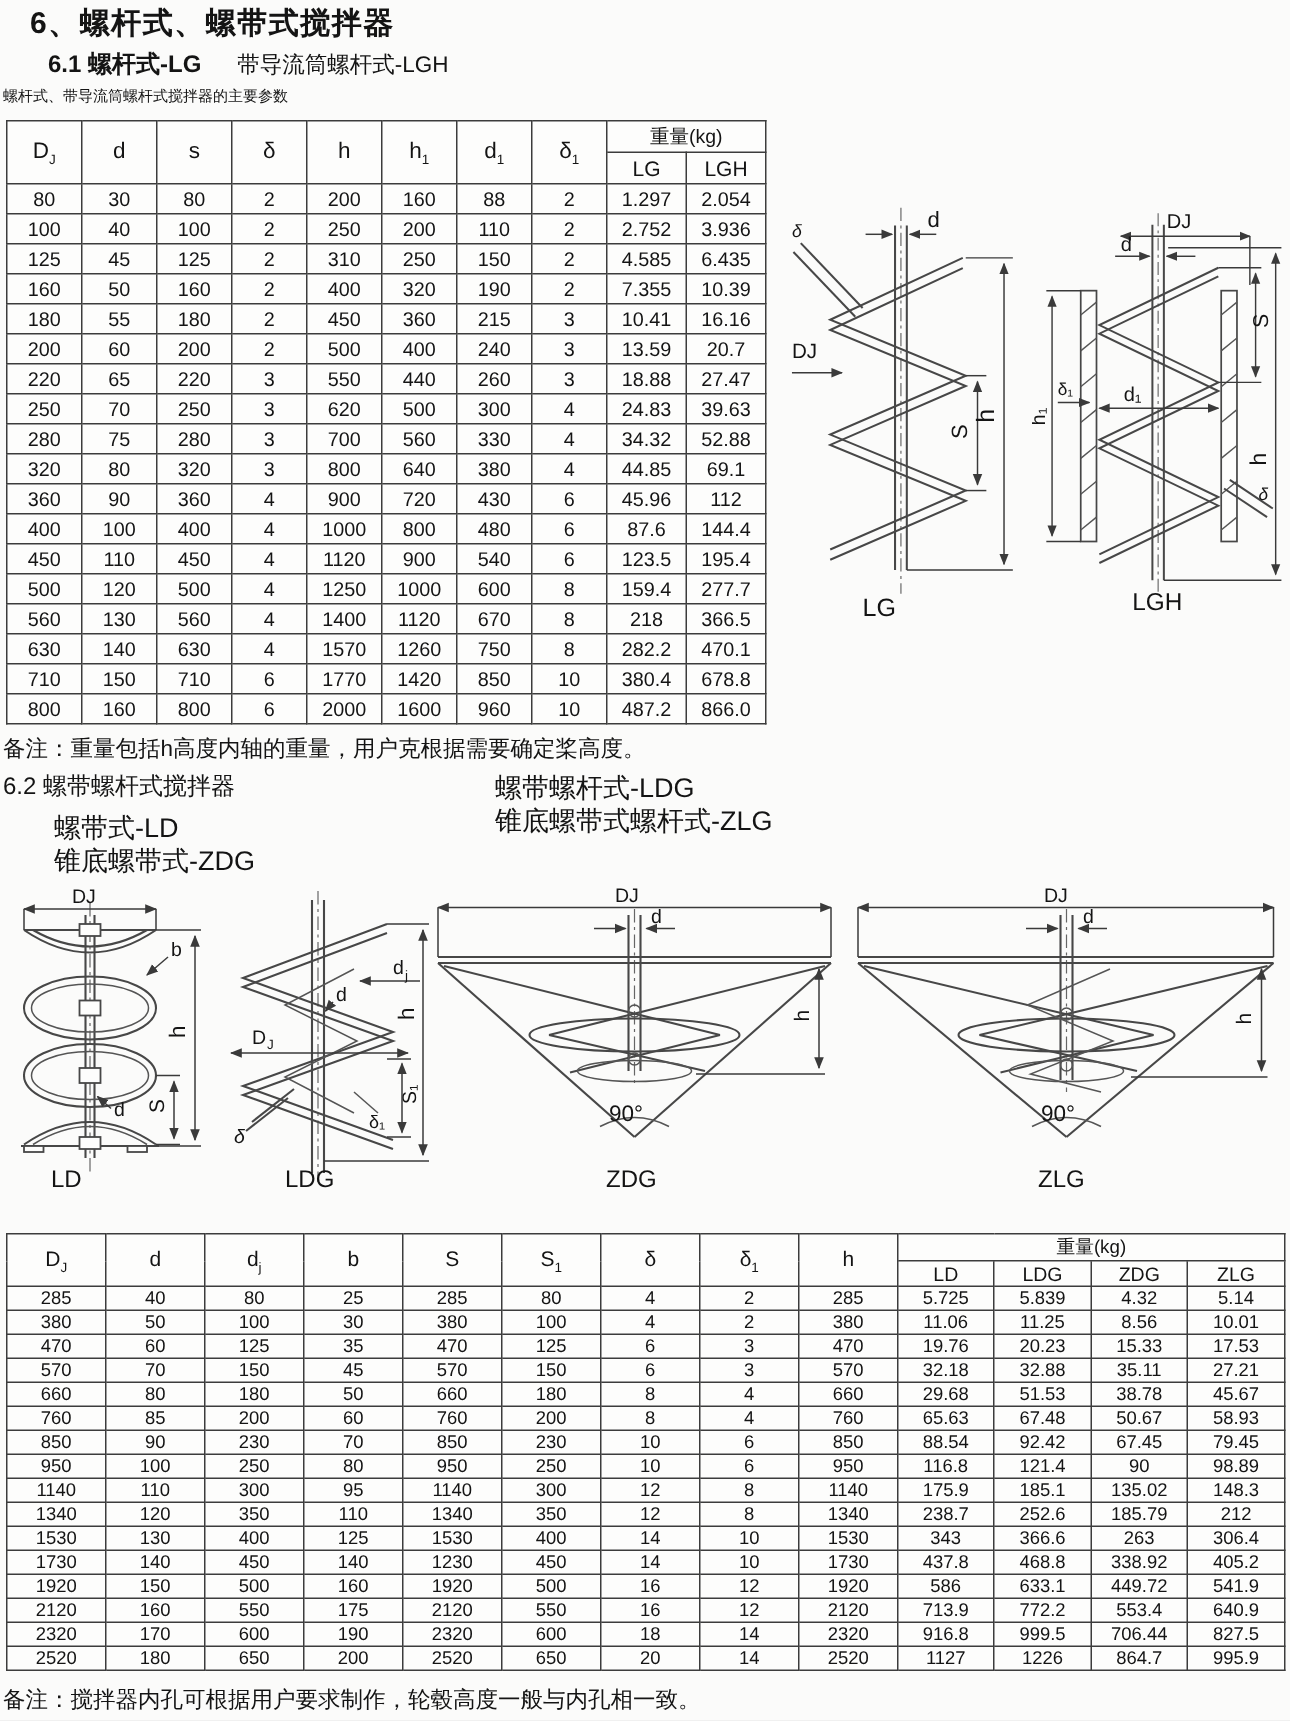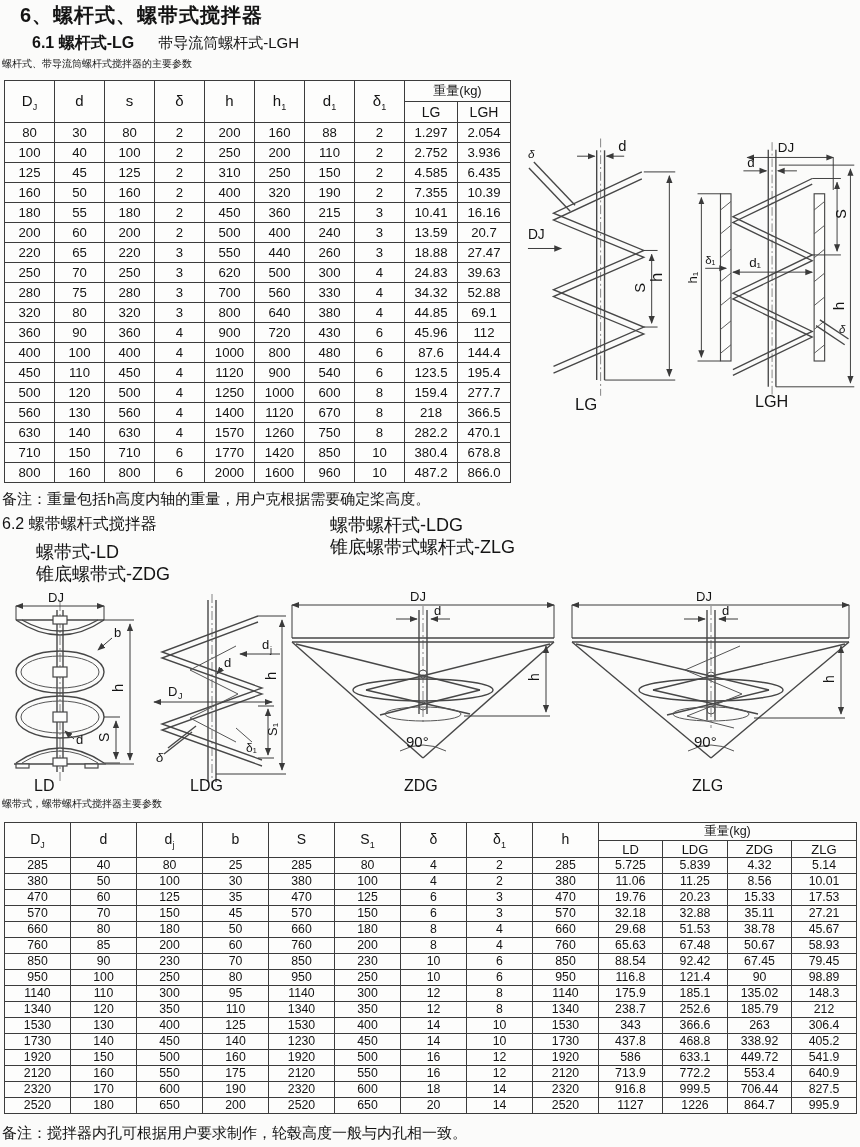--- a/index.html
+++ b/index.html
@@ -579,21 +579,20 @@
       <line class="dim" x1="190" y1="130" x2="281" y2="130"></line>
       <line class="dim" x1="277" y1="58" x2="277" y2="126" marker-start="url(#mzlg)" marker-end="url(#mzlg)"></line>
     </g>
     <text x="132" y="13" font-size="13">DJ</text>
     <text x="158" y="27" font-size="13">d</text>
     <text x="270" y="95" font-size="14" transform="rotate(-90 270 95)">h</text>
     <text x="130" y="159" font-size="15">90°</text>
     <text x="128" y="203" font-size="16">ZLG</text>
   </svg>
 
-  <div class="abs caption" id="caption2">螺带式，螺带螺杆式搅拌器主要参数</div>
 
   <table class="abs" id="t2">
     <colgroup>
       <col style="width:66px">
         <col style="width:66px">
         <col style="width:66px">
         <col style="width:66px">
       <col style="width:66px">
         <col style="width:66px">
         <col style="width:66px">

